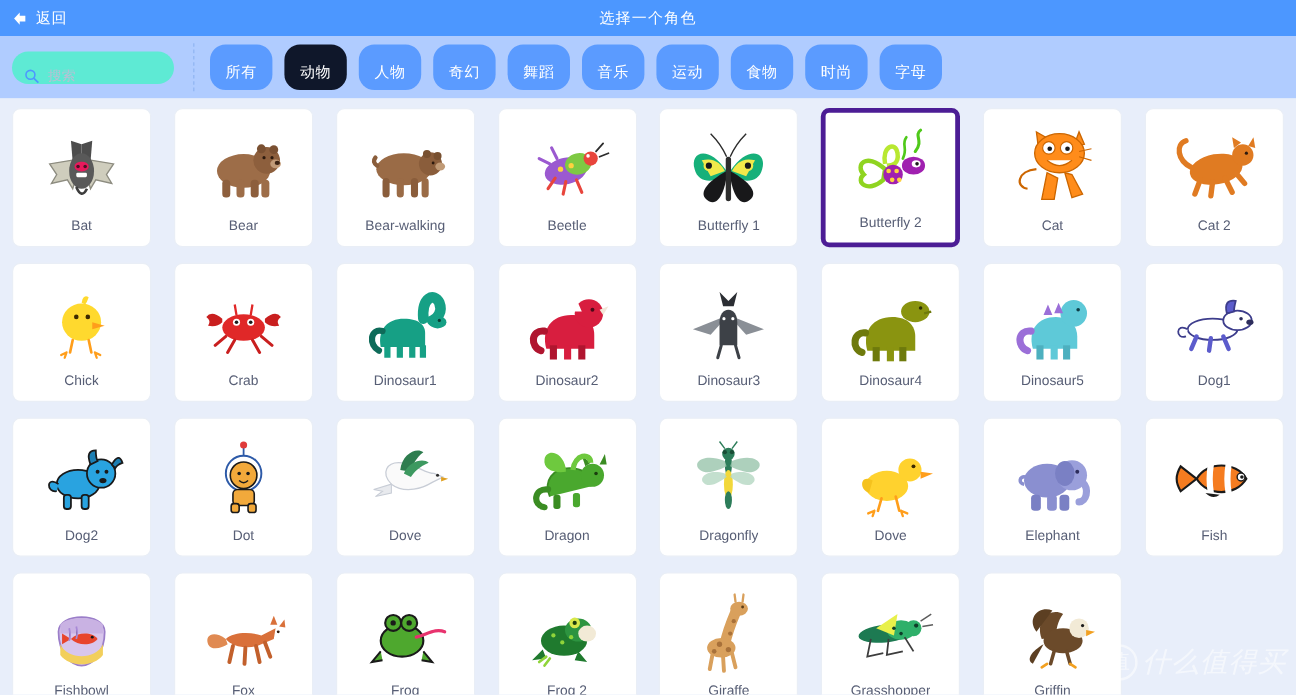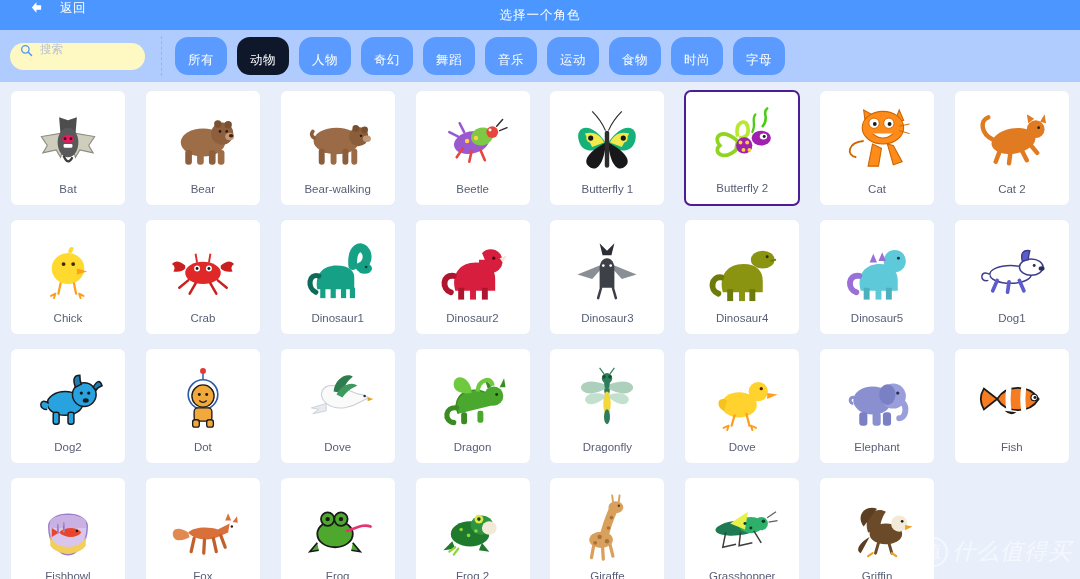--- a/index.html
+++ b/index.html
@@ -10,41 +10,41 @@
     background: #e8eefa;
   }
   #app { position: relative; width: 1080px; height: 579px; display: flex; flex-direction: column; }
 
   
   .header {
     position: relative; flex: 0 0 30px; height: 30px;
     background: #4c97ff; display: flex; align-items: center;
   }
   .back-btn {
-    display: flex; gap: 17px;
-    padding-left: 28px; cursor: pointer; height: 100%;
+    display: flex; align-items: center; gap: 7px;
+    padding-left: 8px; cursor: pointer; height: 100%;
   }
   .back-arrow { width: 15px; height: 15px; display: block; }
   .back-label { color: #ffffff; font-size: 12.5px; letter-spacing: .5px; }
   .header-title {
     position: absolute; left: 0; right: 0; top: 0; height: 30px;
     display: flex; align-items: center; justify-content: center;
     color: #ffffff; font-size: 12.5px; letter-spacing: 1px;
     pointer-events: none;
   }
 
   
   .filterbar {
     flex: 0 0 52px; height: 52px; background: #b0ccff;
     display: flex; align-items: center; padding: 0 10px;
   }
   .search-wrap {
     position: relative; width: 135px; height: 27px;
-    background: #fef9c3; border-radius: 14px;
-    display: flex; align-items: flex-start; padding: 0 10px; gap: 7px;
+    background: #5eead4; border-radius: 14px;
+    display: flex; align-items: flex-end; padding: 0 10px; gap: 7px;
     flex: 0 0 auto;
   }
   .search-icon { width: 13px; height: 13px; display: block; flex: 0 0 auto; }
   .search-input {
     border: 0; outline: 0; background: transparent;
     font-family: inherit; font-size: 11.5px; color: #575e75; width: 100%;
   }
   .search-input::placeholder { color: #b9c0d4; }
   .divider {
     width: 0; border-left: 1px dashed #8fb5f2;
@@ -71,21 +71,21 @@
     row-gap: 13px;
   }
   .card {
     width: 116px; height: 116px;
     background: #ffffff; border: 1px solid #e9eef6;
     border-radius: 7px; cursor: pointer;
     display: flex; flex-direction: column;
     align-items: center; justify-content: flex-start;
     padding-top: 6px;
   }
-  .card.selected { border: 2px solid #4c1d95; padding-top: 5px; }
+  .card.selected { border: 4px solid #4c1d95; padding-top: 5px; }
   .card-art {
     flex: 1 1 auto; width: 100%;
     display: flex; align-items: center; justify-content: center;
     padding: 2px 8px 0;
   }
   .card-art svg { max-width: 84px; max-height: 74px; display: block; }
   .card-label {
     flex: 0 0 auto; font-size: 11.5px; color: #575e75;
     padding-bottom: 10px; text-align: center;
     max-width: 110px; overflow: hidden; white-space: nowrap;

